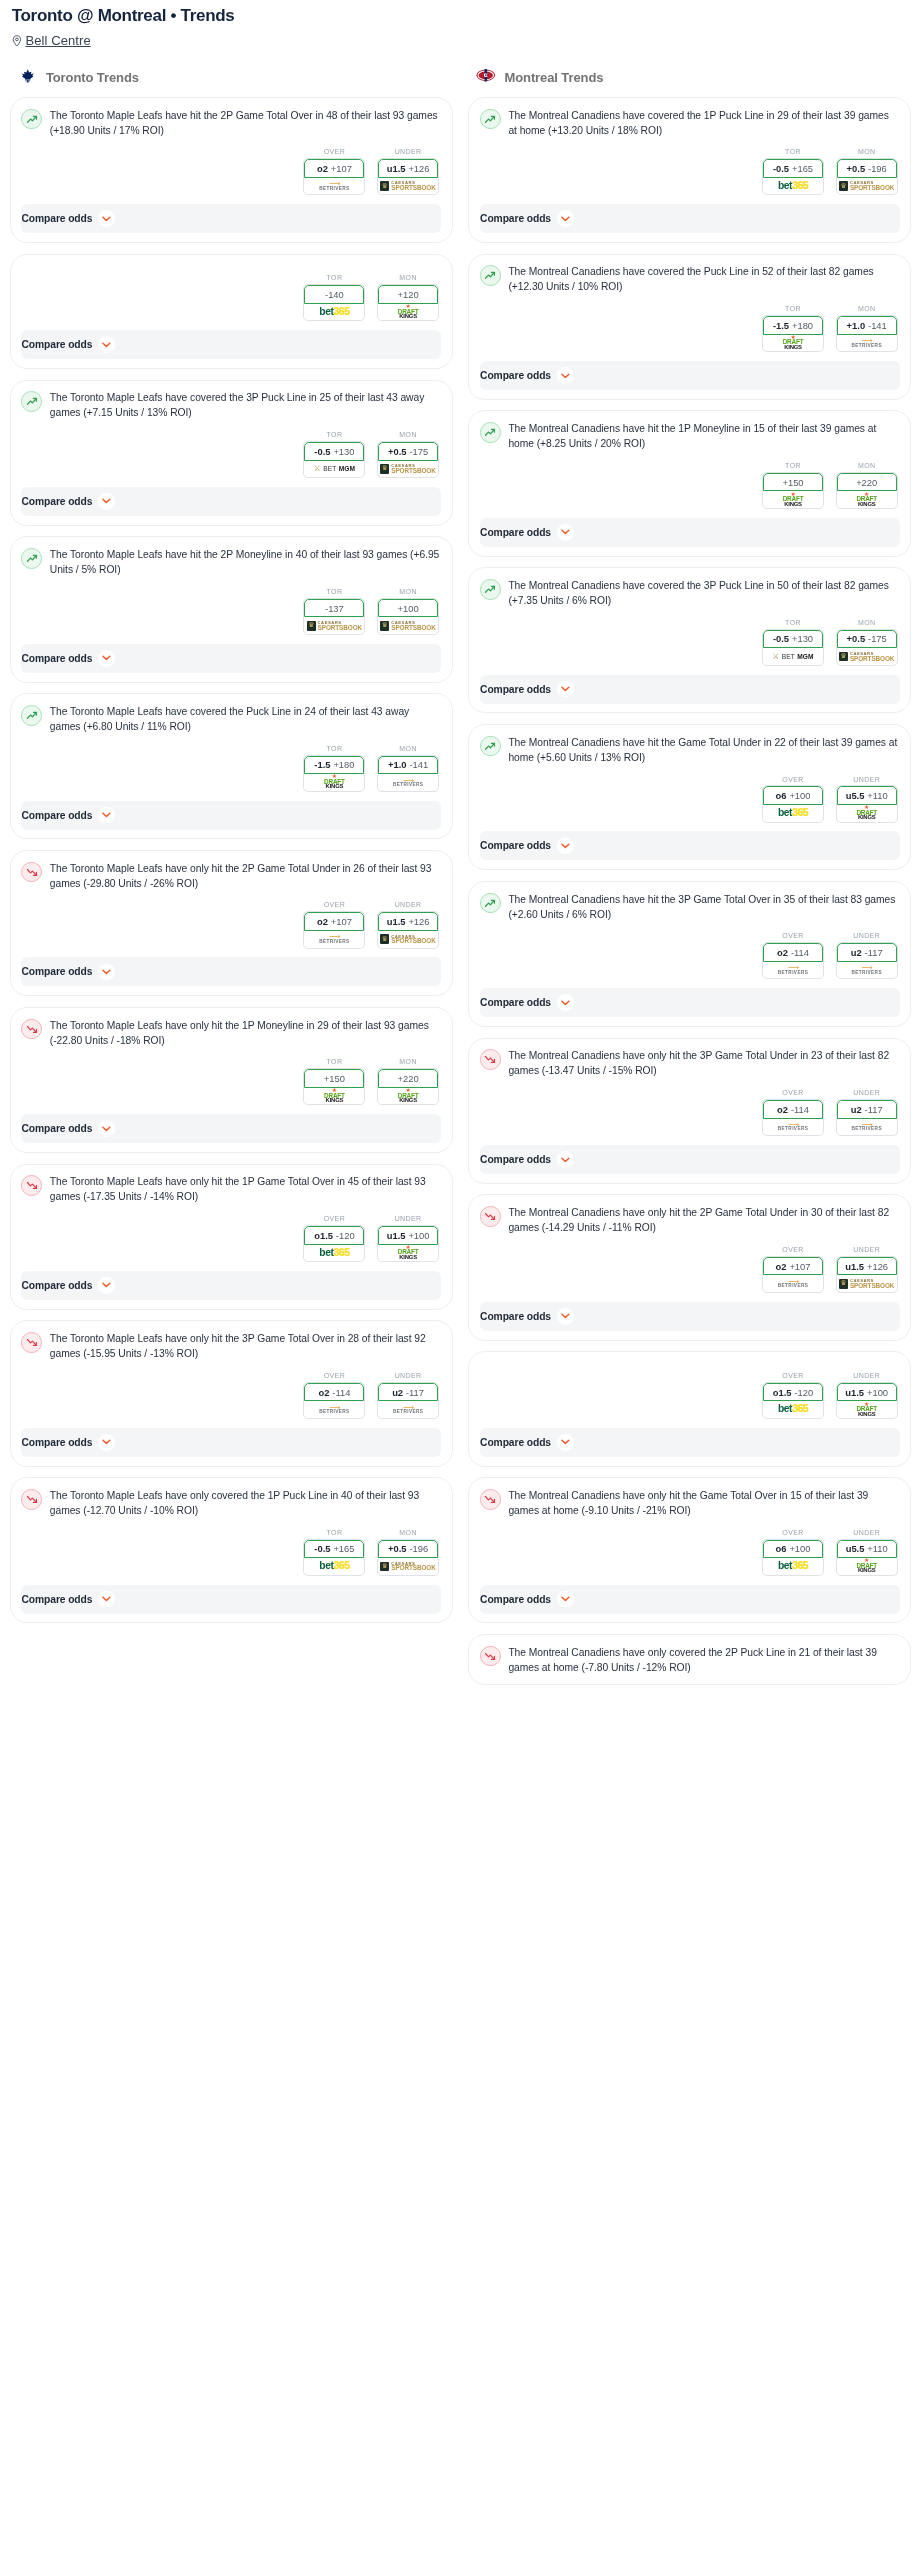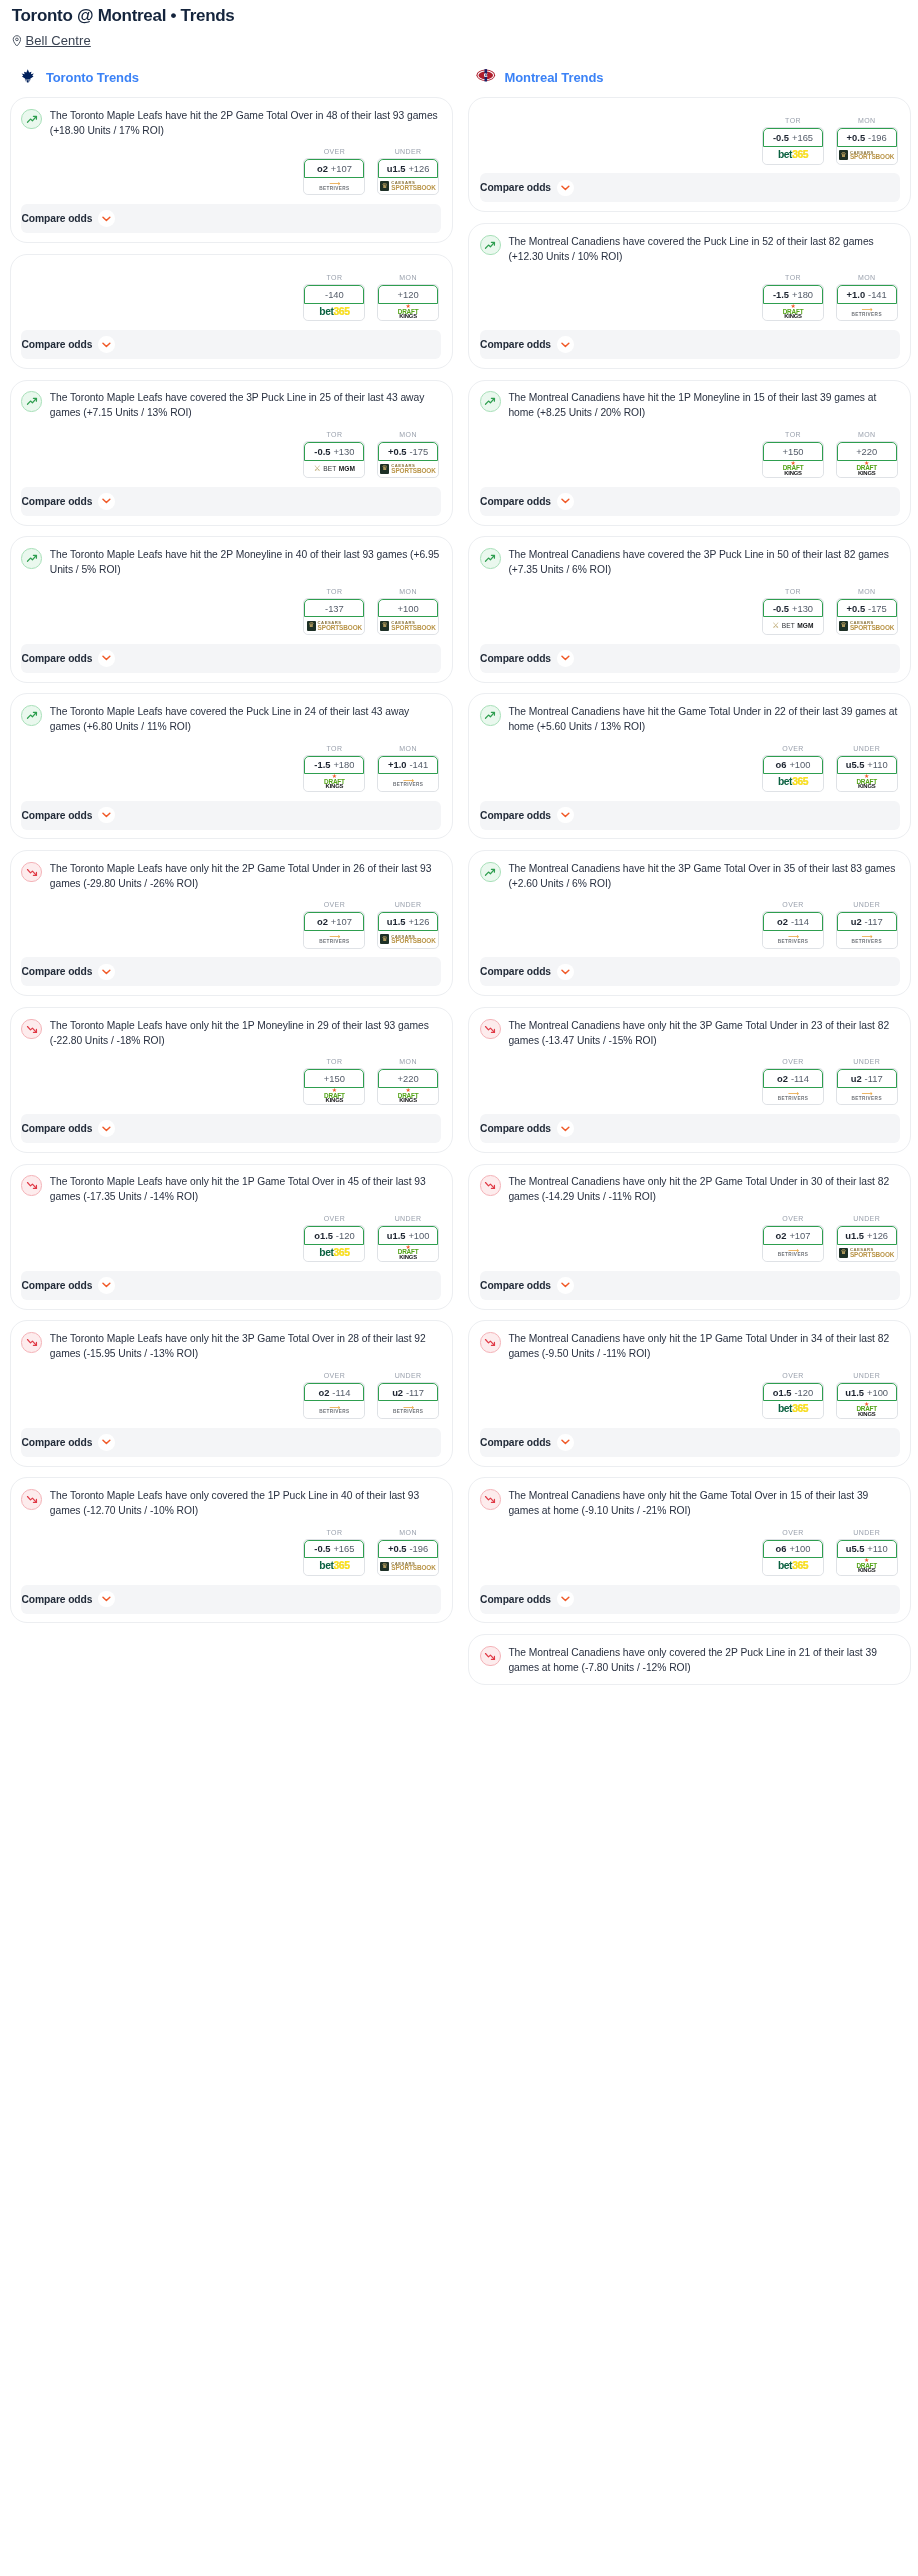--- a/index.html
+++ b/index.html
@@ -46,21 +46,21 @@
 
   .column-header {
     display: flex;
     align-items: center;
     gap: 8.8px;
     padding: 0 2px 9.8px 7.8px;
   }
   .column-title {
     font-size: 13px;
     font-weight: 700;
-    color: #3b82f6;
+    color: #737373;
     letter-spacing: -0.1px;
   }
   .team-logo { width: 19.5px; height: 19.5px; flex: 0 0 19.5px; }
   .team-logo svg { display: block; }
 
   
   .trend-card {
     background: #ffffff;
     border: 1px solid #eceef1;
     border-radius: 17px;
@@ -756,20 +756,29 @@
             <ellipse cx="11" cy="8" rx="10.5" ry="6.4" fill="#af1e2d"></ellipse>
             <ellipse cx="11" cy="8" rx="8.8" ry="4.9" fill="none" stroke="#ffffff" stroke-width="1.15"></ellipse>
             <rect x="9.6" y="1.0" width="2.9" height="14" fill="#192168"></rect>
             <text x="11" y="10.3" font-size="6.4" font-weight="bold" fill="#ffffff" text-anchor="middle" font-family="Liberation Serif, serif">C</text>
             <text x="11" y="9.9" font-size="3.4" font-weight="bold" fill="#ffffff" text-anchor="middle" font-family="Liberation Serif, serif">H</text>
           </svg>
         </span>
         <span class="column-title">Montreal Trends</span>
       </div>
       <div class="trend-card">
+        <div class="trend-top">
+          <span class="trend-badge up">
+            <svg width="11.7" height="10.7" viewBox="0 0 12 11">
+              <path d="M1.5 8.5 L4.6 5.2 L6.6 7.0 L10.5 2.6" fill="none" stroke="#2e9e4f" stroke-width="1.25" stroke-linecap="round" stroke-linejoin="round"></path>
+              <path d="M7.6 2.4 L10.8 2.3 L10.7 5.4" fill="none" stroke="#2e9e4f" stroke-width="1.25" stroke-linecap="round" stroke-linejoin="round"></path>
+            </svg>
+          </span>
+          <span class="trend-text">The Montreal Canadiens have covered the 1P Puck Line in 29 of their last 39 games at home (+13.20 Units / 18% ROI)</span>
+        </div>
         <div class="odds-area">
           <div class="odds-col">
             <div class="odds-label">TOR</div>
             <div class="odds-box">
               <div class="odds-value">
                 <span class="odds-line">-0.5</span>
                 <span class="odds-price">+165</span>
               </div>
               <div class="odds-book">
                 <span class="bk bk-bet365">
@@ -1173,29 +1182,20 @@
         <div class="compare-bar">
           <span class="compare-label">Compare odds</span>
           <span class="chev">
             <svg width="8.8" height="5.9" viewBox="0 0 9 6">
               <path d="M1 1.2 L4.5 4.6 L8 1.2" fill="none" stroke="#f05a28" stroke-width="1.5" stroke-linecap="round" stroke-linejoin="round"></path>
             </svg>
           </span>
         </div>
       </div>
       <div class="trend-card">
-        <div class="trend-top">
-          <span class="trend-badge down">
-            <svg width="11.7" height="10.7" viewBox="0 0 12 11">
-              <path d="M1.5 2.6 L4.6 6.0 L6.6 4.2 L10.5 8.4" fill="none" stroke="#e03a46" stroke-width="1.25" stroke-linecap="round" stroke-linejoin="round"></path>
-              <path d="M10.7 5.6 L10.8 8.7 L7.6 8.6" fill="none" stroke="#e03a46" stroke-width="1.25" stroke-linecap="round" stroke-linejoin="round"></path>
-            </svg>
-          </span>
-          <span class="trend-text">The Montreal Canadiens have only hit the 1P Game Total Under in 34 of their last 82 games (-9.50 Units / -11% ROI)</span>
-        </div>
         <div class="odds-area">
           <div class="odds-col">
             <div class="odds-label">OVER</div>
             <div class="odds-box">
               <div class="odds-value">
                 <span class="odds-line">o1.5</span>
                 <span class="odds-price">-120</span>
               </div>
               <div class="odds-book">
                 <span class="bk bk-bet365">

